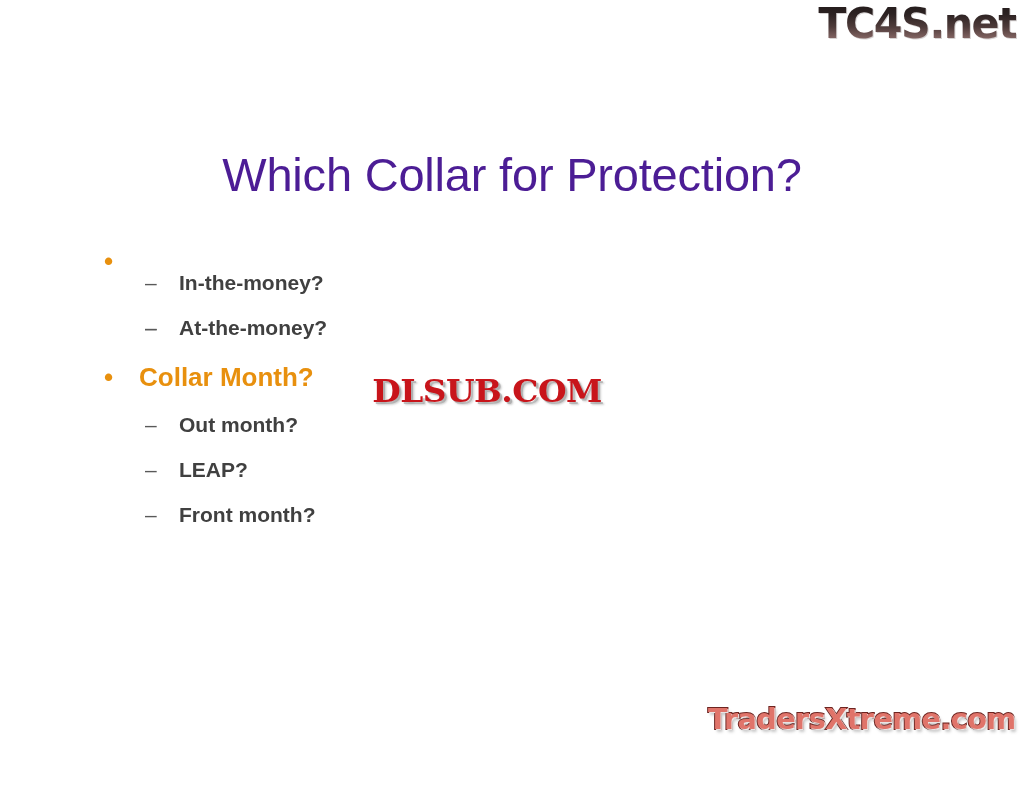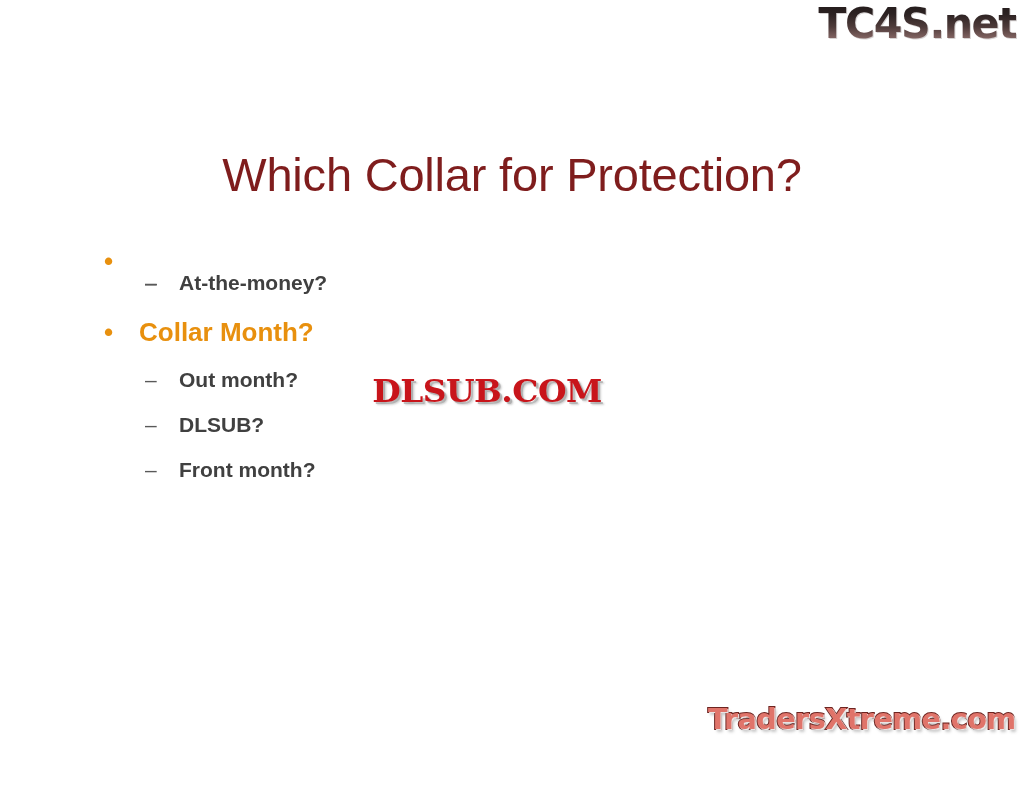--- a/index.html
+++ b/index.html
@@ -54,21 +54,21 @@
     transform-origin: right top;
   }
 
   
   .slide-title {
     position: absolute;
     left: 0;
     right: 0;
     top: 117px;
     text-align: center;
-    color: #7f1d1d;
+    color: #4c1d95;
     font-family: "Liberation Sans", sans-serif;
     font-weight: 400;
     font-size: 47px;
     line-height: 1.15;
     letter-spacing: -0.2px;
   }
 
   
   .outline {
     position: absolute;
@@ -171,20 +171,21 @@
   <h1 class="slide-title">Which Collar for Protection?</h1>
 
   <div class="outline">
 
     <div class="lvl1">
       <span class="marker">•</span>
     </div>
 
     <div class="lvl2">
       <span class="marker">–</span>
+      <span>In-the-money?</span>
     </div>
 
     <div class="lvl2">
       <span class="marker">–</span>
     </div>
 
     <div class="lvl2">
       <span class="marker">–</span>
       <span>At-the-money?</span>
     </div>
@@ -194,21 +195,21 @@
       <span>Collar Month?</span>
     </div>
 
     <div class="lvl2">
       <span class="marker">–</span>
       <span>Out month?</span>
     </div>
 
     <div class="lvl2">
       <span class="marker">–</span>
-      <span>DLSUB?</span>
+      <span>LEAP?</span>
     </div>
 
     <div class="lvl2">
       <span class="marker">–</span>
       <span>Front month?</span>
     </div>
 
   </div>
 
   <div class="dlsub-mark">DLSUB.COM</div>

